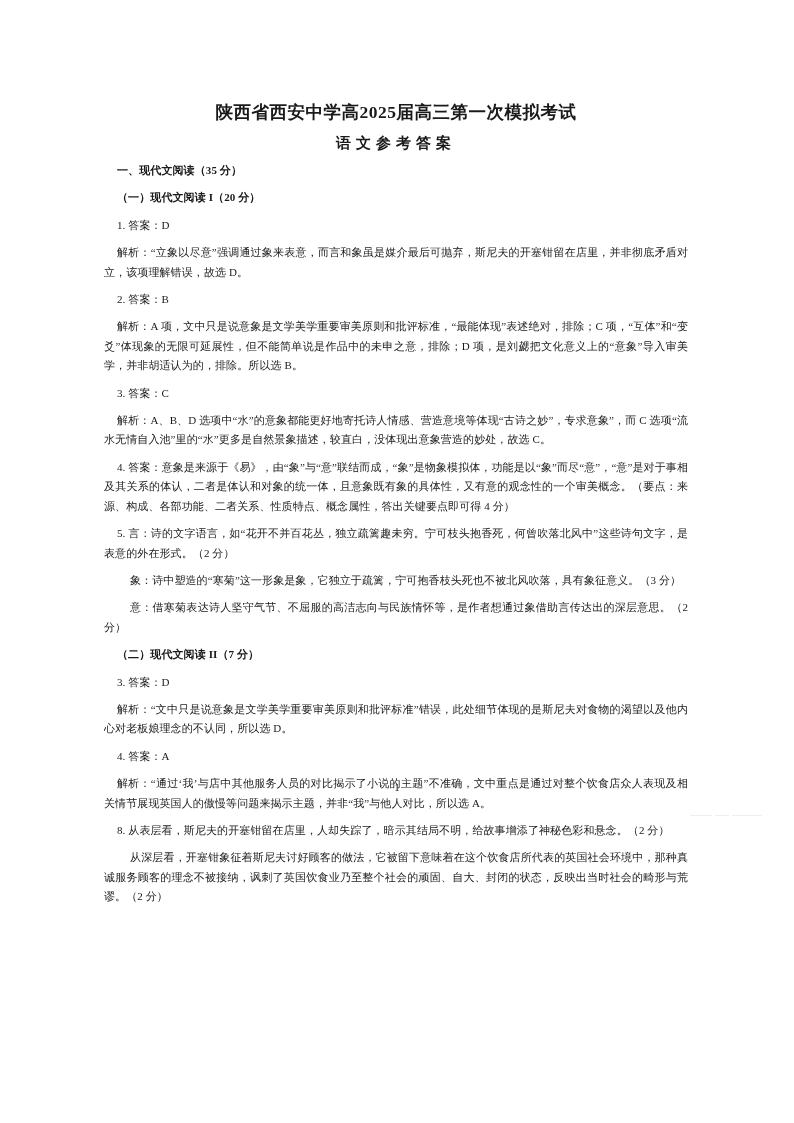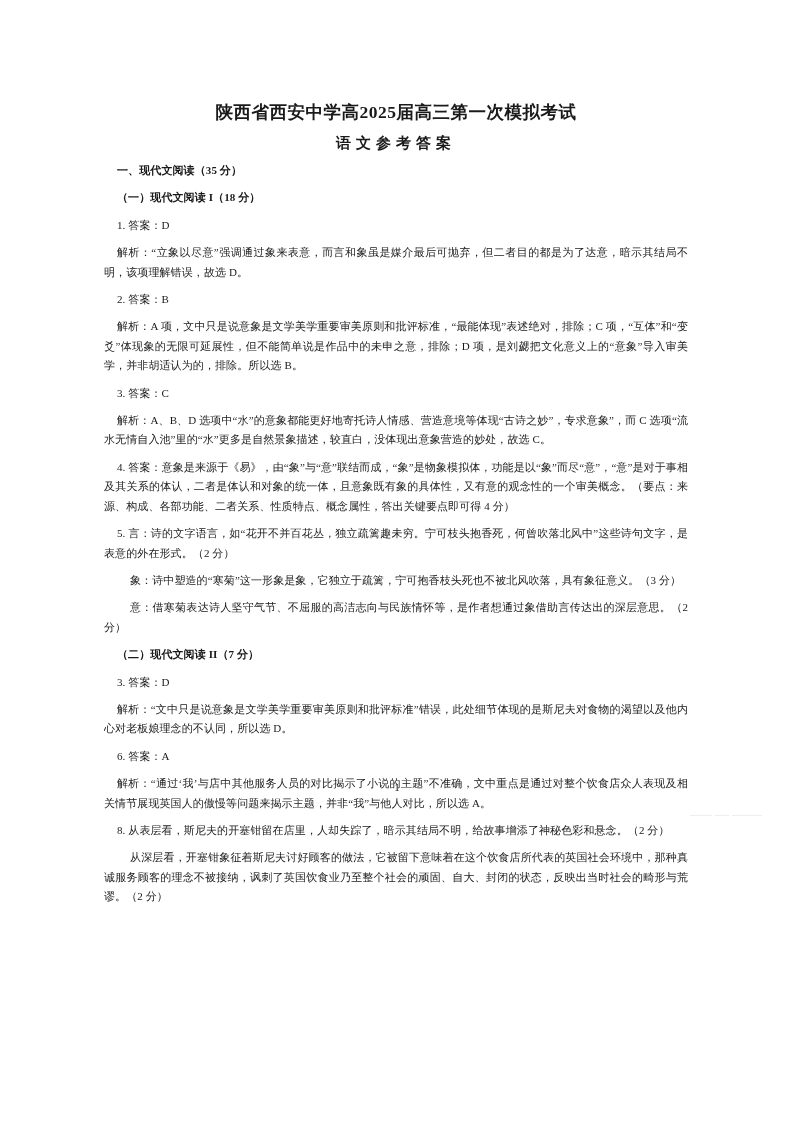--- a/index.html
+++ b/index.html
@@ -82,35 +82,35 @@
 </style>
 </head>
 <body>
 
 <div class="page">
   <div class="doc-body">
     <div class="doc-title">陕西省西安中学高2025届高三第一次模拟考试</div>
     <div class="doc-subtitle">语文参考答案</div>
 
     <p class="para bold indent1">一、现代文阅读（35 分）</p>
-    <p class="para bold indent1">（一）现代文阅读 I（18 分）</p>
+    <p class="para bold indent1">（一）现代文阅读 I（20 分）</p>
     <p class="para indent1">1. 答案：D</p>
-    <p class="para indent1">解析：“立象以尽意”强调通过象来表意，而言和象虽是媒介最后可抛弃，但二者目的都是为了达意，暗示其结局不明，该项理解错误，故选 D。</p>
+    <p class="para indent1">解析：“立象以尽意”强调通过象来表意，而言和象虽是媒介最后可抛弃，斯尼夫的开塞钳留在店里，并非彻底矛盾对立，该项理解错误，故选 D。</p>
     <p class="para indent1">2. 答案：B</p>
     <p class="para indent1">解析：A 项，文中只是说意象是文学美学重要审美原则和批评标准，“最能体现”表述绝对，排除；C 项，“互体”和“变爻”体现象的无限可延展性，但不能简单说是作品中的未申之意，排除；D 项，是刘勰把文化意义上的“意象”导入审美学，并非胡适认为的，排除。所以选 B。</p>
     <p class="para indent1">3. 答案：C</p>
     <p class="para indent1">解析：A、B、D 选项中“水”的意象都能更好地寄托诗人情感、营造意境等体现“古诗之妙”，专求意象”，而 C 选项“流水无情自入池”里的“水”更多是自然景象描述，较直白，没体现出意象营造的妙处，故选 C。</p>
     <p class="para indent1">4. 答案：意象是来源于《易》，由“象”与“意”联结而成，“象”是物象模拟体，功能是以“象”而尽“意”，“意”是对于事相及其关系的体认，二者是体认和对象的统一体，且意象既有象的具体性，又有意的观念性的一个审美概念。（要点：来源、构成、各部功能、二者关系、性质特点、概念属性，答出关键要点即可得 4 分）</p>
     <p class="para indent1">5. 言：诗的文字语言，如“花开不并百花丛，独立疏篱趣未穷。宁可枝头抱香死，何曾吹落北风中”这些诗句文字，是表意的外在形式。（2 分）</p>
     <p class="para indent2">象：诗中塑造的“寒菊”这一形象是象，它独立于疏篱，宁可抱香枝头死也不被北风吹落，具有象征意义。（3 分）</p>
     <p class="para indent2">意：借寒菊表达诗人坚守气节、不屈服的高洁志向与民族情怀等，是作者想通过象借助言传达出的深层意思。（2 分）</p>
     <p class="para bold indent1">（二）现代文阅读 II（7 分）</p>
     <p class="para indent1">3. 答案：D</p>
     <p class="para indent1">解析：“文中只是说意象是文学美学重要审美原则和批评标准”错误，此处细节体现的是斯尼夫对食物的渴望以及他内心对老板娘理念的不认同，所以选 D。</p>
-    <p class="para indent1">6. 答案：A</p>
+    <p class="para indent1">4. 答案：A</p>
     <p class="para indent1">解析：“通过‘我’与店中其他服务人员的对比揭示了小说的主题”不准确，文中重点是通过对整个饮食店众人表现及相关情节展现英国人的傲慢等问题来揭示主题，并非“我”与他人对比，所以选 A。</p>
     <p class="para indent1">8. 从表层看，斯尼夫的开塞钳留在店里，人却失踪了，暗示其结局不明，给故事增添了神秘色彩和悬念。（2 分）</p>
     <p class="para indent2">从深层看，开塞钳象征着斯尼夫讨好顾客的做法，它被留下意味着在这个饮食店所代表的英国社会环境中，那种真诚服务顾客的理念不被接纳，讽刺了英国饮食业乃至整个社会的顽固、自大、封闭的状态，反映出当时社会的畸形与荒谬。（2 分）</p>
   </div>
 
   <div class="page-number">1</div>
 
   <div class="faint-marks">
     <span style="width:22px"></span><span style="width:14px"></span><span style="width:30px"></span>
   </div>

